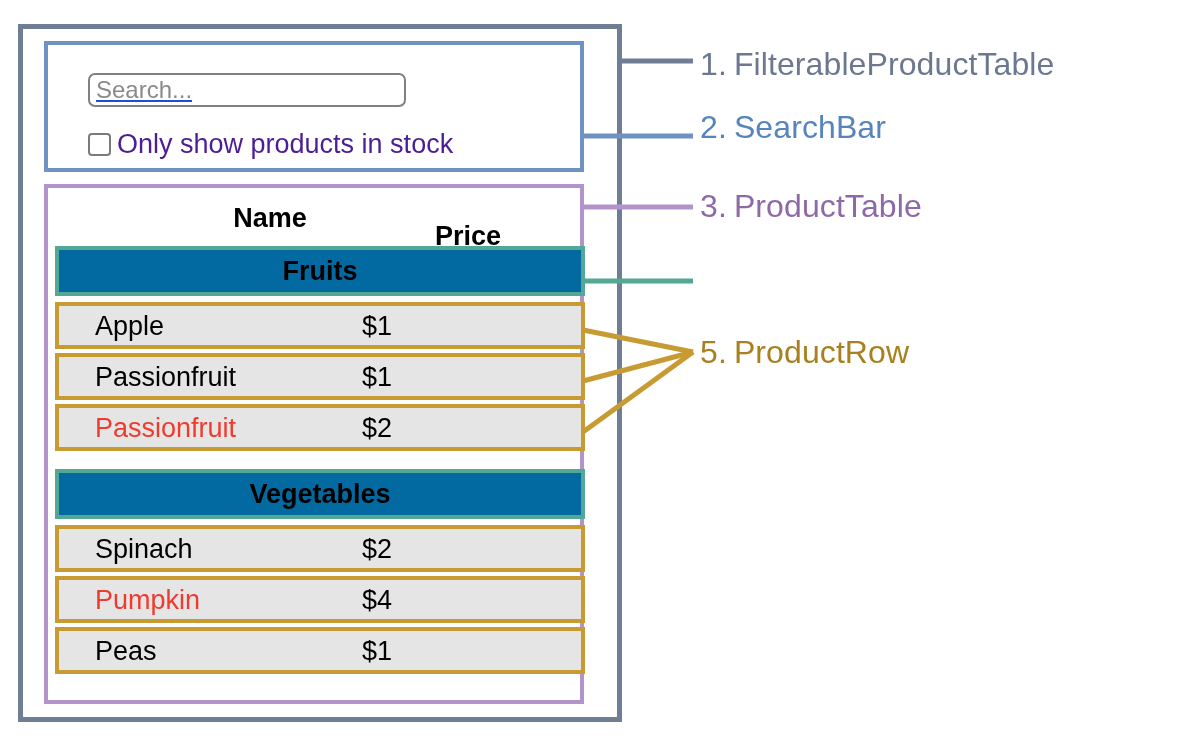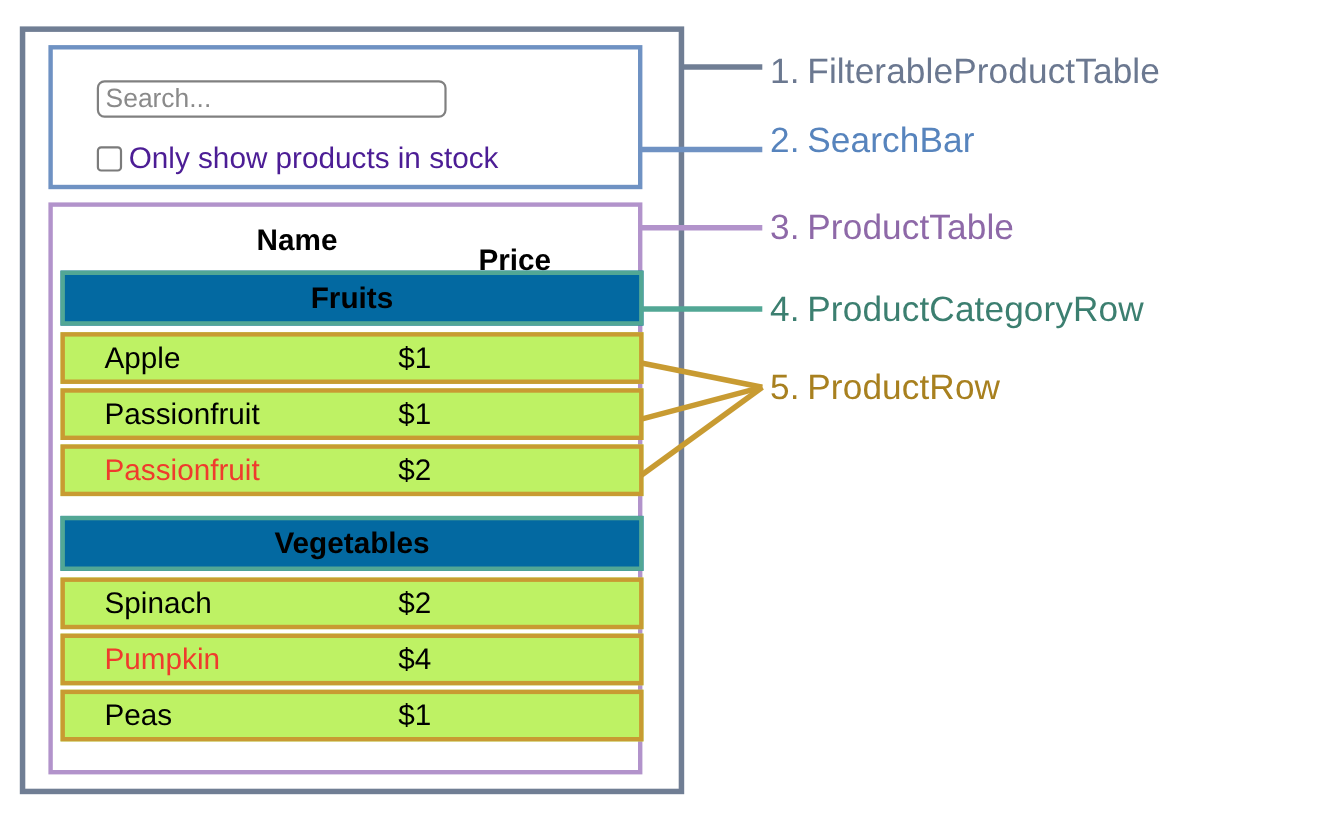--- a/index.html
+++ b/index.html
@@ -54,20 +54,21 @@
     box-sizing: border-box;
     border: 2px solid #808080;
     border-radius: 7px;
     background: #ffffff;
     font-size: 24px;
     font-family: "Liberation Sans", sans-serif;
     color: #1d4ed8;
     padding: 0 6px;
     line-height: 30px;
     outline: none;
+    text-decoration: underline;
   }
   .search-input::placeholder { color: #8a8a8a; opacity: 1; }
 
   .stock-filter-row {
     position: absolute;
     left: 88px;
     top: 126px;
     height: 36px;
     display: flex;
     align-items: center;
@@ -156,21 +157,21 @@
     color: #000;
     line-height: 1;
   }
 
   .product-row {
     position: relative;
     box-sizing: border-box;
     width: 530px;
     height: 47px;
     border: 4px solid #c89b32;
-    background: #bef264;
+    background: #e5e5e5;
     margin-bottom: 4px;
   }
   .product-row .pr-name {
     position: absolute;
     left: 36px;
     top: 50%;
     transform: translateY(-50%);
     font-size: 27px;
     color: #000;
     line-height: 1;
@@ -306,21 +307,18 @@
   <div class="legend">
     <div class="legend-item legend-1">
       <span class="num">1.</span><span>FilterableProductTable</span>
     </div>
     <div class="legend-item legend-2">
       <span class="num">2.</span><span>SearchBar</span>
     </div>
     <div class="legend-item legend-3">
       <span class="num">3.</span><span>ProductTable</span>
     </div>
-    <div class="legend-item legend-4">
-      <span class="num">4.</span><span>ProductCategoryRow</span>
-    </div>
     <div class="legend-item legend-5">
       <span class="num">5.</span><span>ProductRow</span>
     </div>
   </div>
 
 </div>
 
 </body></html>

